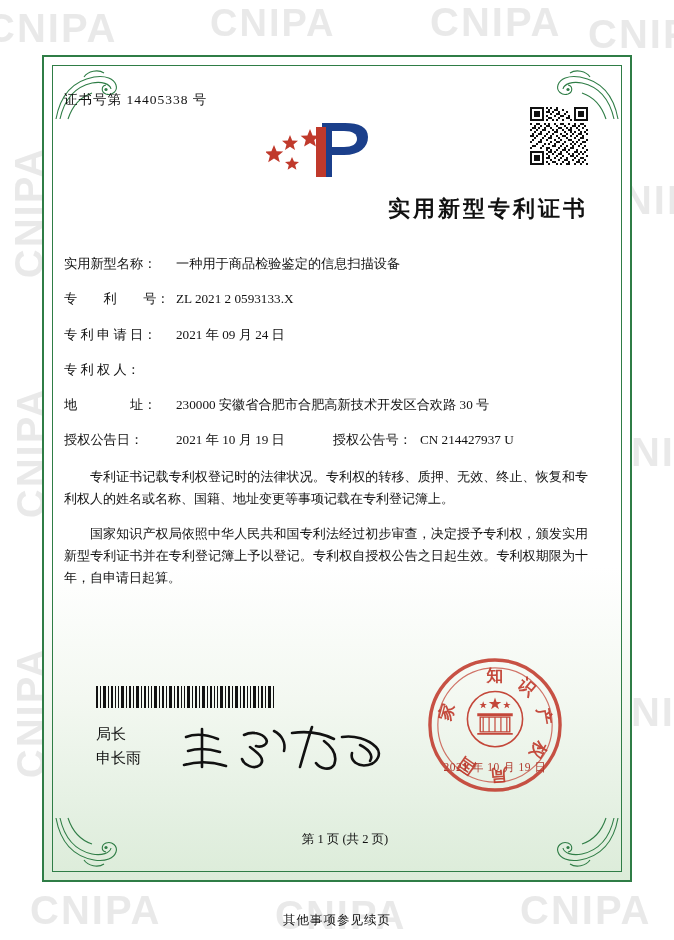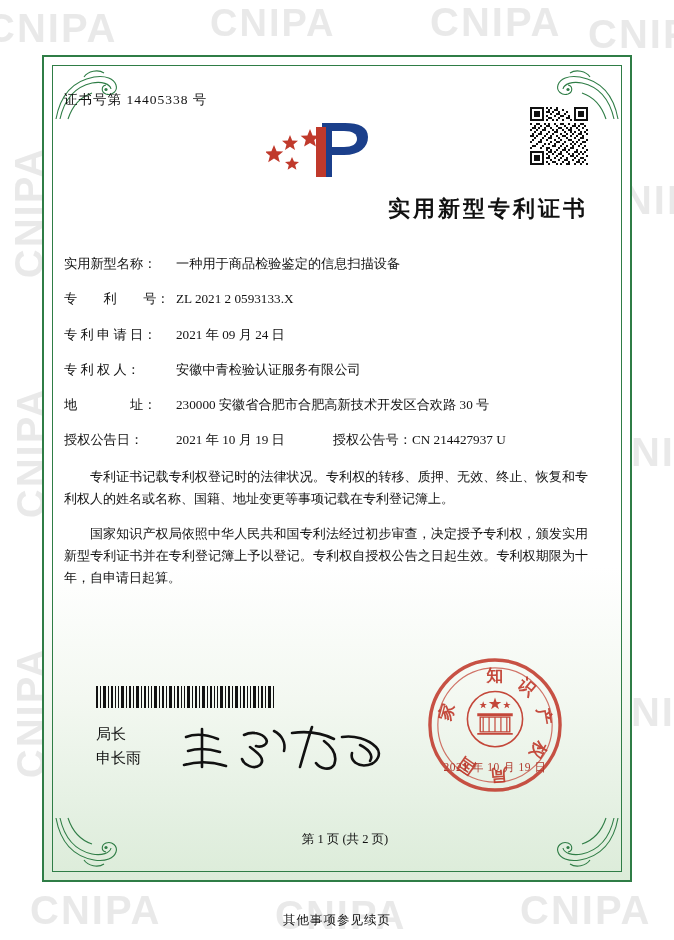--- a/index.html
+++ b/index.html
@@ -515,31 +515,30 @@
         <div class="frow">
           <div class="flabel">专　　利　　号：</div>
           <div class="fval">ZL 2021 2 0593133.X</div>
         </div>
         <div class="frow">
           <div class="flabel">专 利 申 请 日：</div>
           <div class="fval">2021 年 09 月 24 日</div>
         </div>
         <div class="frow">
           <div class="flabel">专 利 权 人：</div>
-          <div class="fval">安徽中青检验认证服务有限公司</div>
         </div>
         <div class="frow">
           <div class="flabel">地　　　　址：</div>
           <div class="fval">230000 安徽省合肥市合肥高新技术开发区合欢路 30 号</div>
         </div>
         <div class="frow">
           <div class="flabel">授权公告日：</div>
           <div class="fval">2021 年 10 月 19 日</div>
           <div class="fval sub-label">授权公告号：</div>
-          <div class="fval" style="">CN 214427937 U</div>
+          <div class="fval" style="margin-left:8px;">CN 214427937 U</div>
         </div>
       </div>
 
       <div class="para">专利证书记载专利权登记时的法律状况。专利权的转移、质押、无效、终止、恢复和专利权人的姓名或名称、国籍、地址变更等事项记载在专利登记簿上。</div>
       <div class="para">国家知识产权局依照中华人民共和国专利法经过初步审查，决定授予专利权，颁发实用新型专利证书并在专利登记簿上予以登记。专利权自授权公告之日起生效。专利权期限为十年，自申请日起算。</div>
     </div>
 
     <div class="barcode">
       <svg viewBox="0 0 178 22" shape-rendering="crispEdges">
         <g fill="#111">

